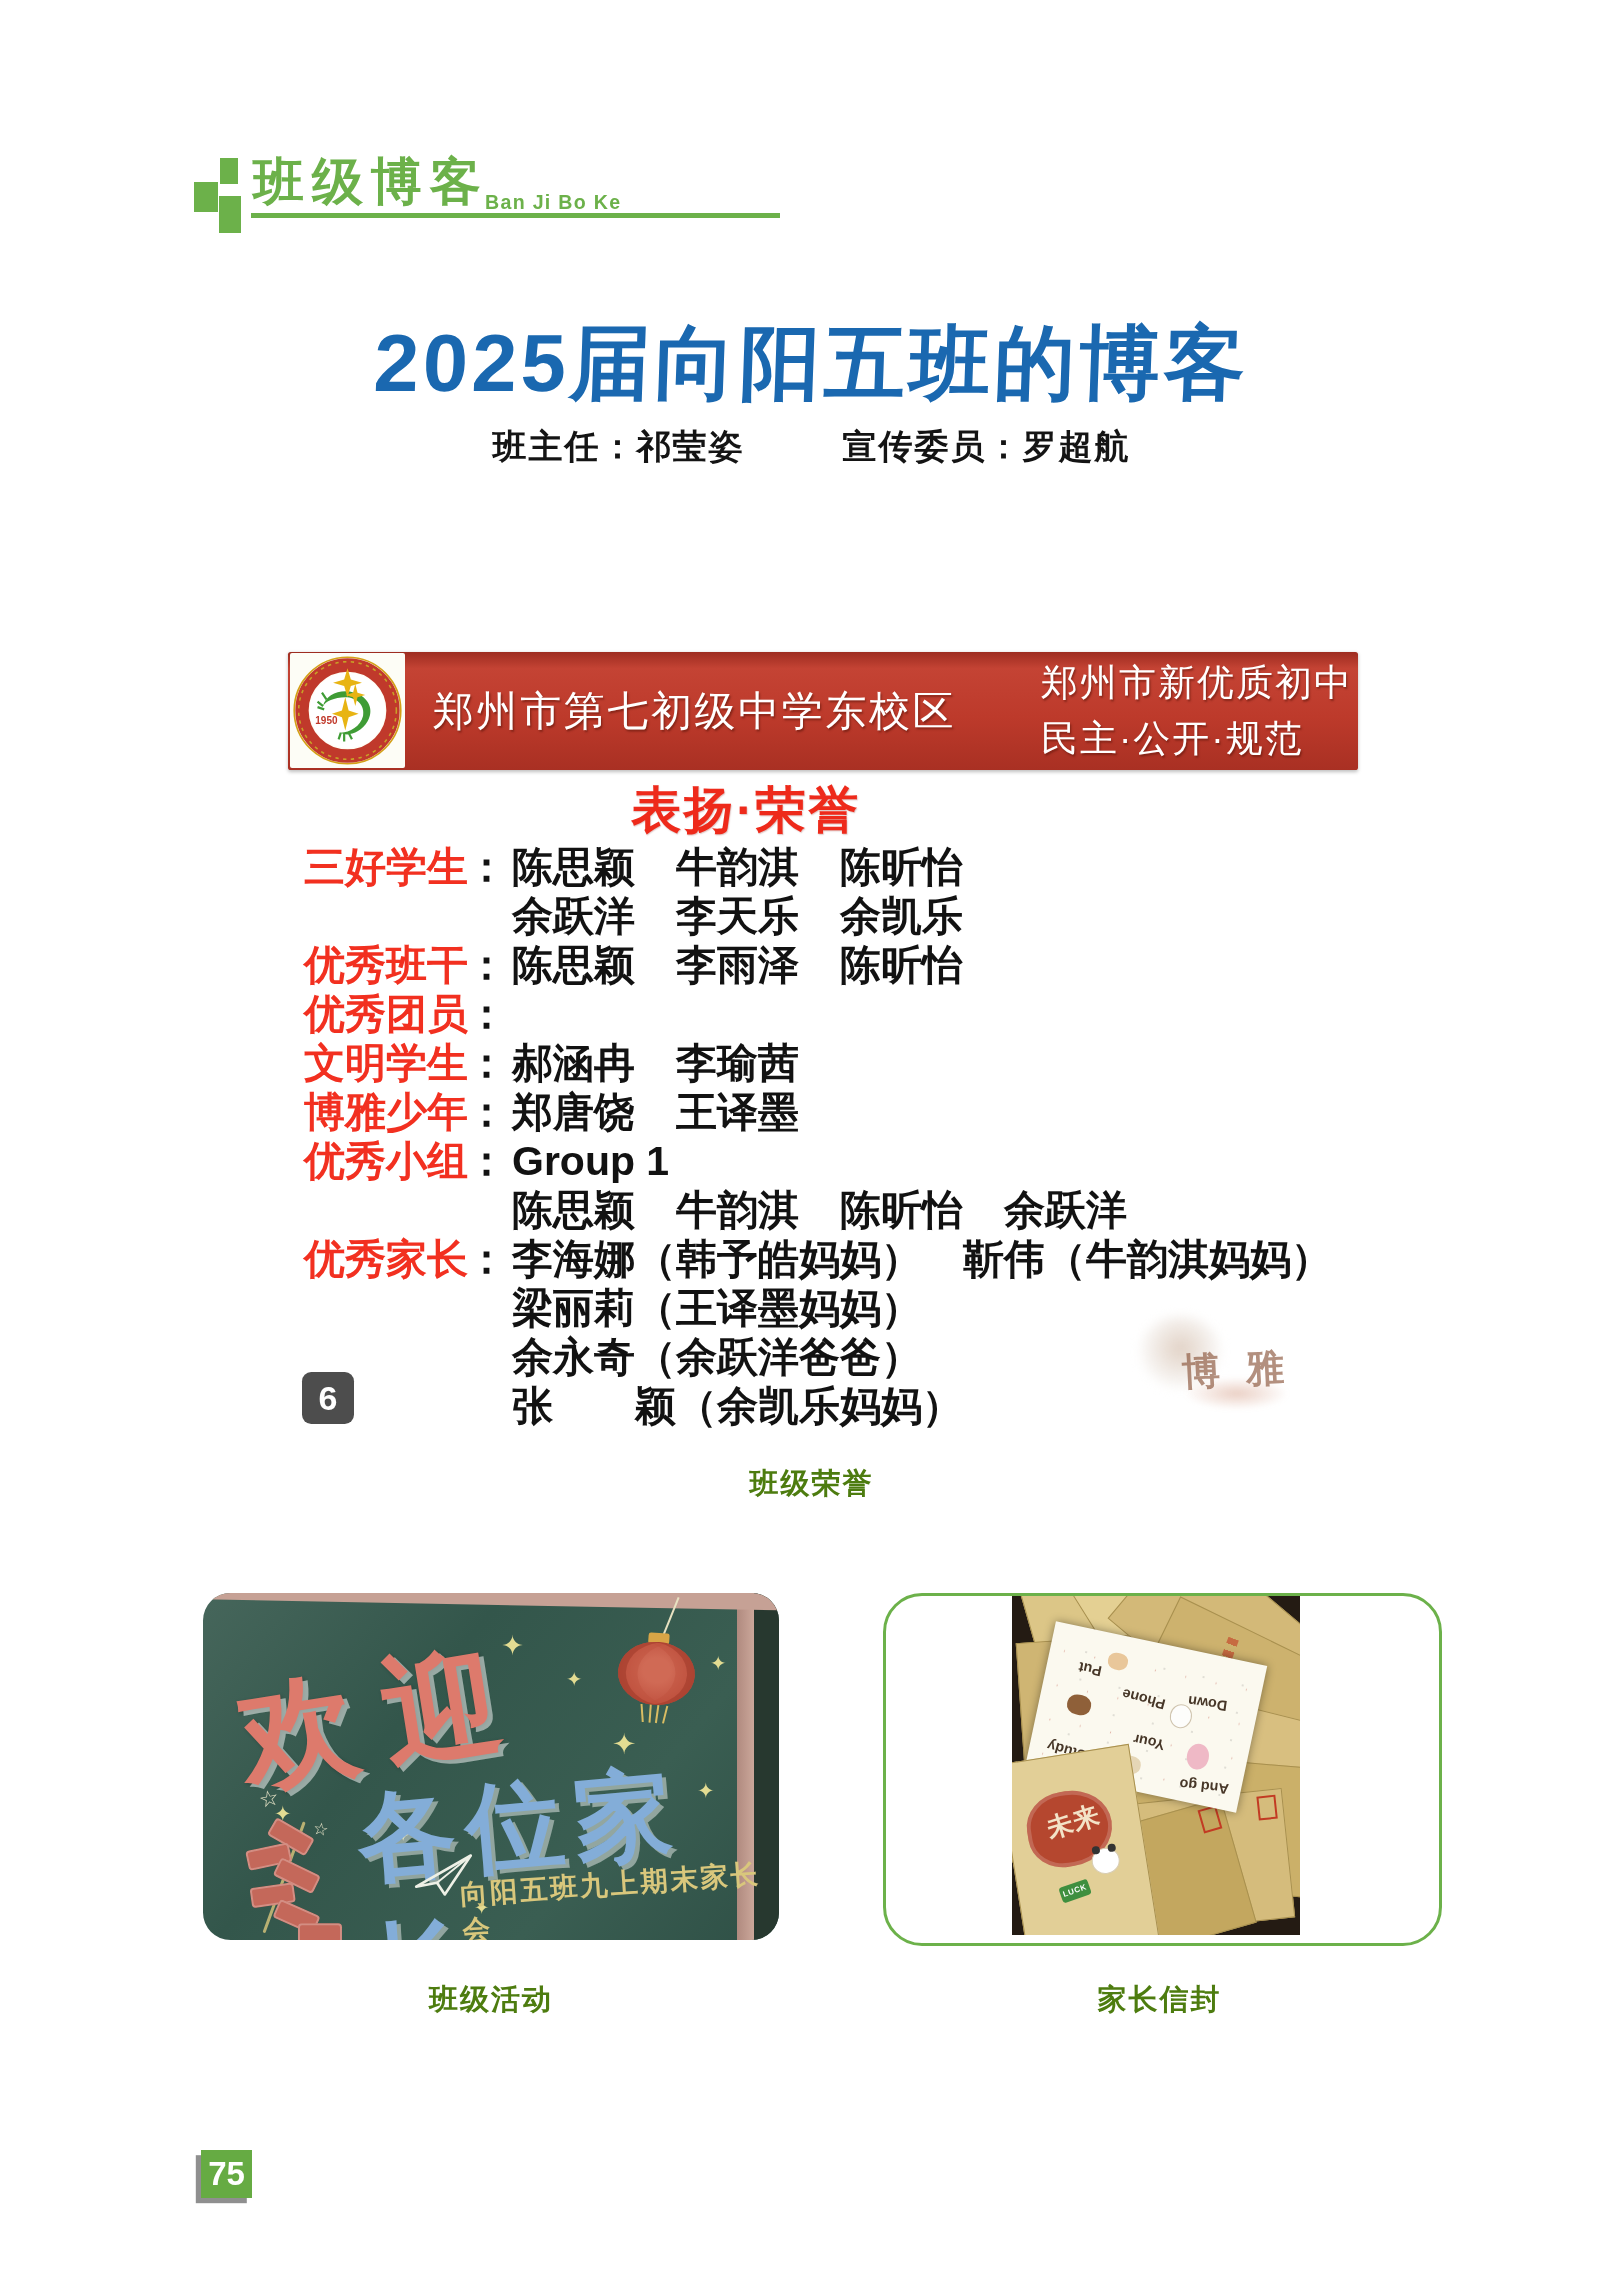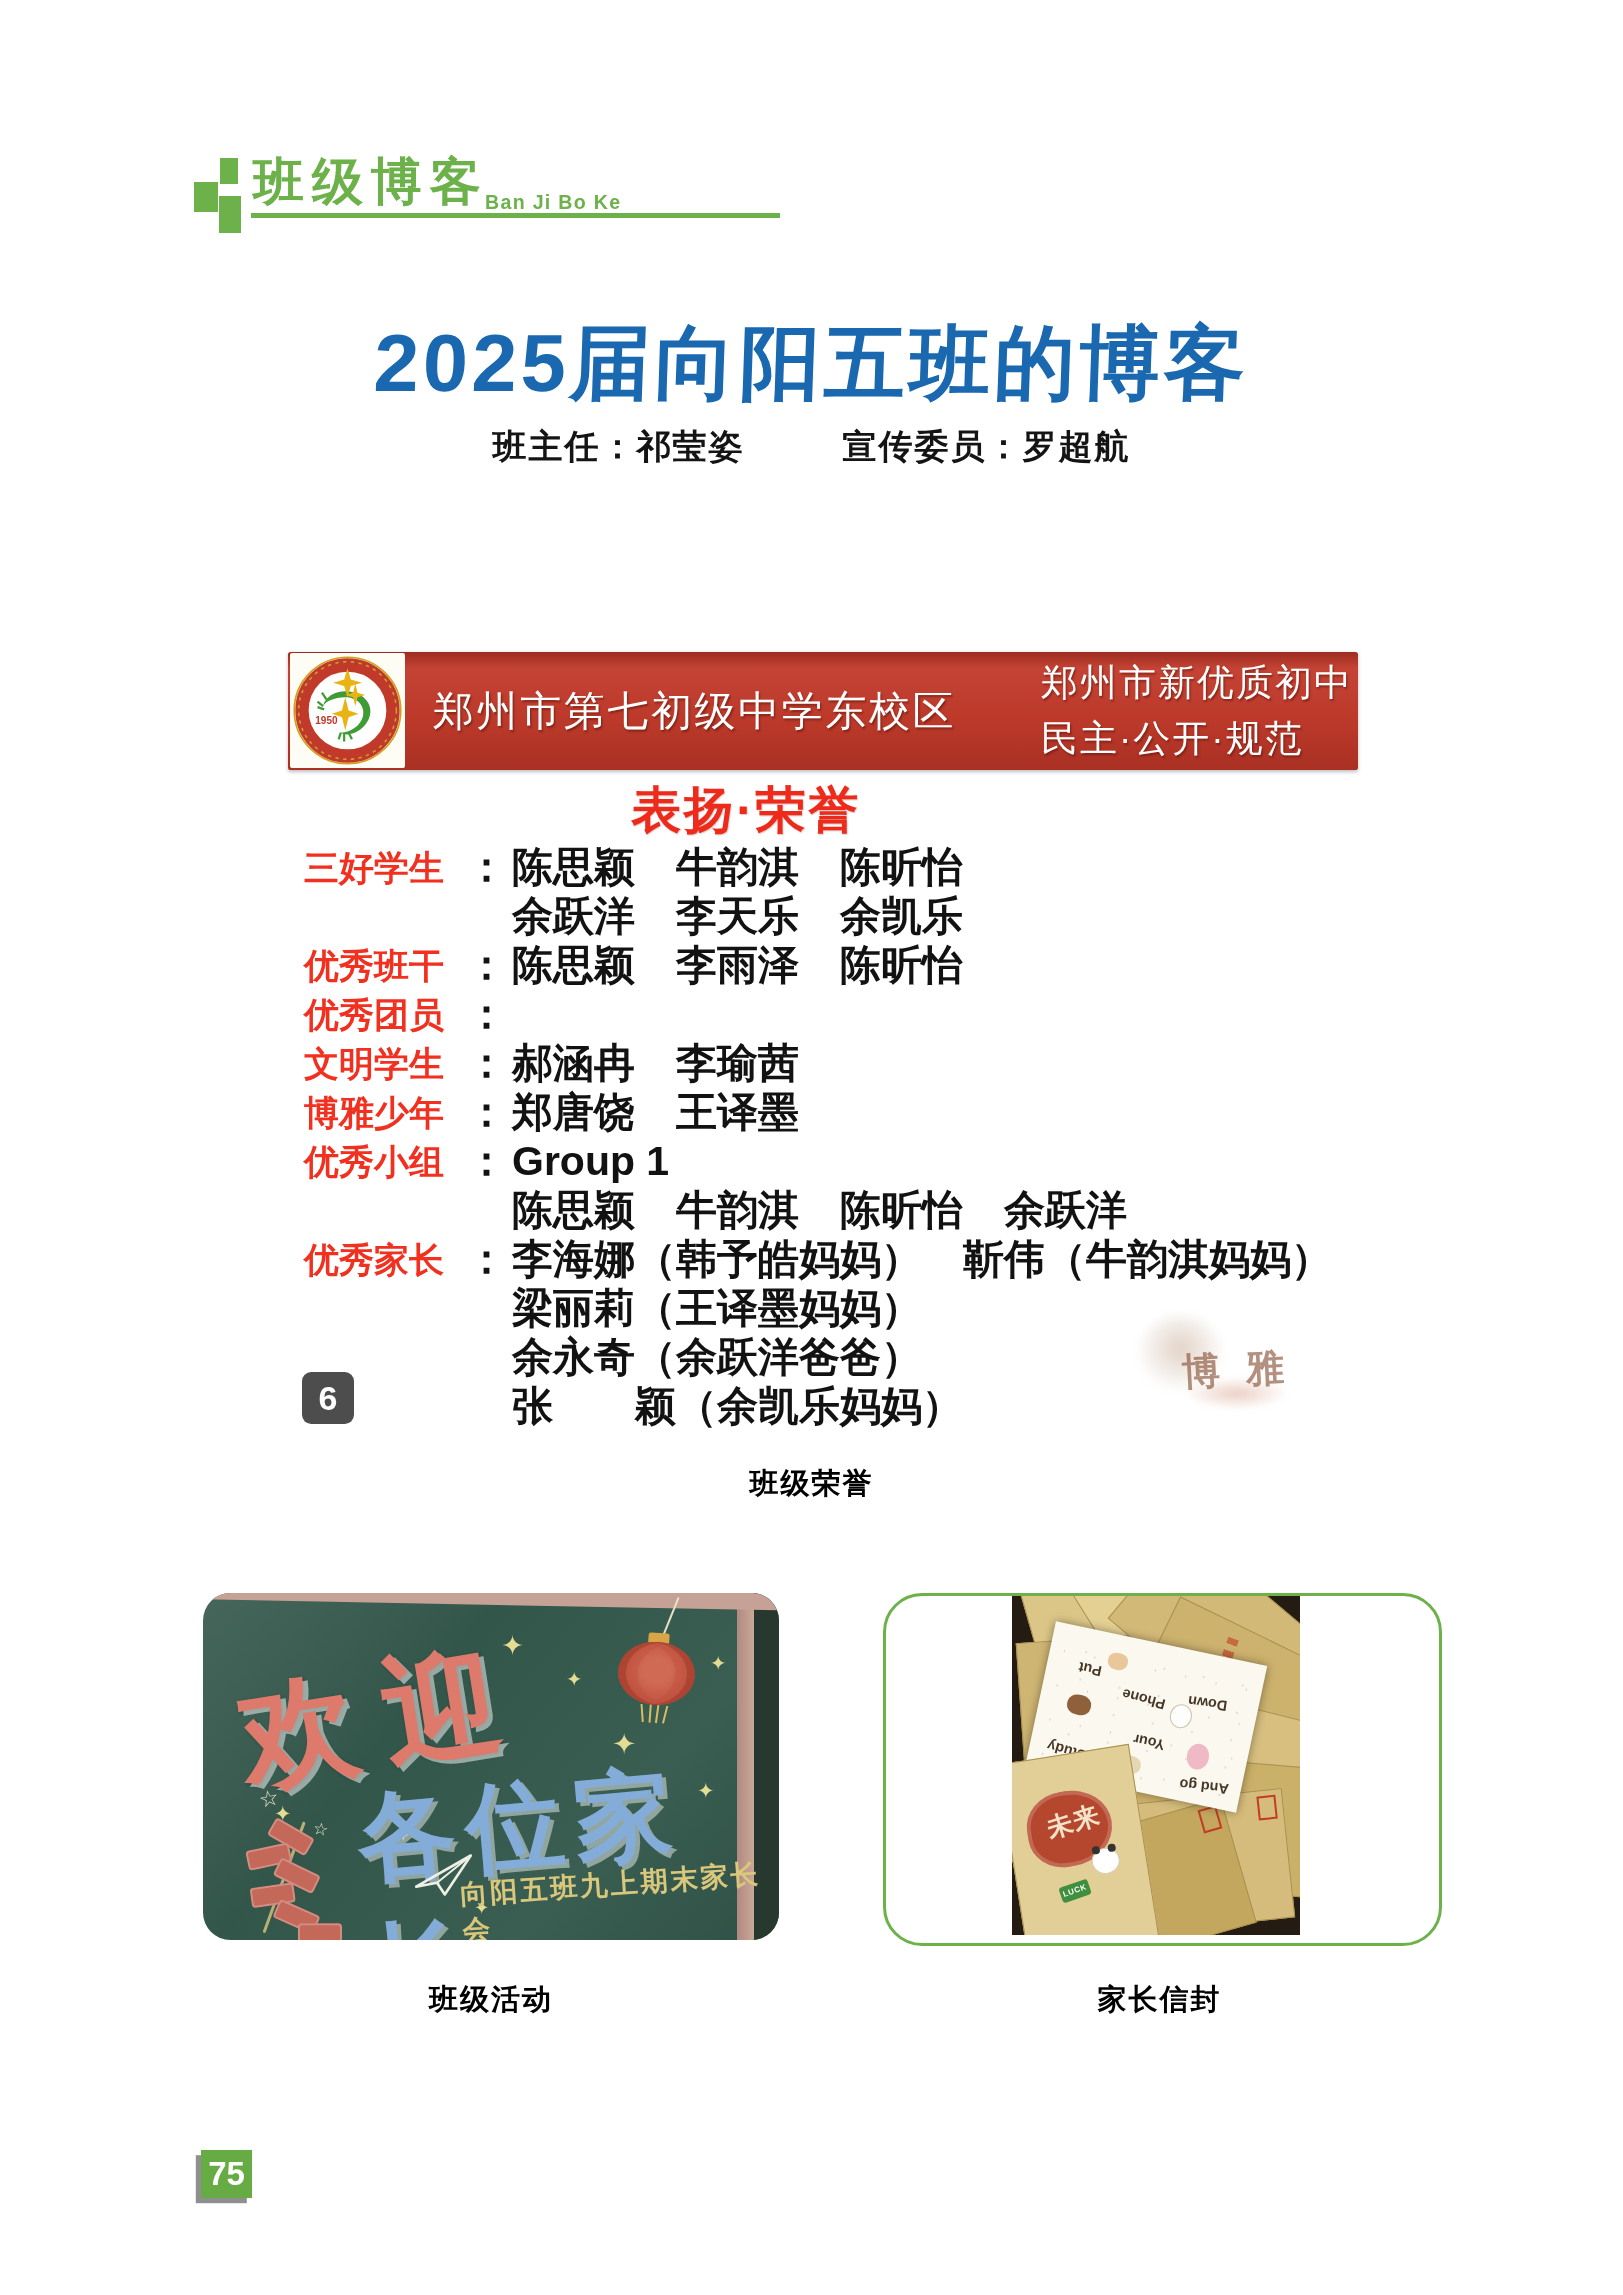--- a/index.html
+++ b/index.html
@@ -38,41 +38,41 @@
   .banner-right{position:absolute;left:725px;top:0;height:118px;display:flex;flex-direction:column;
                 justify-content:center;gap:6.5px;font-size:37px;color:#ffffff;letter-spacing:2px;
                 font-weight:500;text-shadow:1.3px 2px 2px rgba(90,20,10,.55);margin-left:28px;}
 
   
   .honor-heading{position:absolute;left:301px;top:777px;width:890px;text-align:center;
                  font-size:50px;font-weight:700;color:#ee2a1b;letter-spacing:2.6px;
                  text-shadow:0.7px 1.3px 1.3px rgba(120,10,5,.25);}
   .honors-rows{position:absolute;left:304px;top:843px;width:1151px;}
   .hrow{position:relative;height:49px;}
-  .hlabel{position:absolute;left:0;top:0;font-size:35px;font-weight:700;color:#f23020;
+  .hlabel{position:absolute;left:0;top:0;font-size:41px;font-weight:700;color:#f23020;
           letter-spacing:0px;line-height:49px;}
   .hcolon{position:absolute;left:162px;top:0;font-size:41px;font-weight:700;color:#121212;line-height:49px;}
   .hnames{position:absolute;left:208px;top:0;font-size:41px;font-weight:700;color:#121212;
           line-height:49px;white-space:pre;}
 
   .side-badge{position:absolute;left:302px;top:1372px;width:52px;height:52px;background:#4d4d4d;
               border-radius:9.2px;color:#ffffff;font-size:34px;font-weight:700;
               display:flex;align-items:center;justify-content:center;}
 
   .watermark{position:absolute;left:1138px;top:1315px;width:216px;height:124px;}
   .watermark .blob{position:absolute;inset:0;border-radius:50%;
       background:radial-gradient(ellipse at 50% 45%,rgba(206,180,160,.6),rgba(225,214,204,.3) 55%,rgba(255,255,255,0) 75%);
       filter:blur(4.6px);}
   .watermark .smear{position:absolute;left:46px;top:62px;width:105px;height:33px;border-radius:50%;
       background:radial-gradient(ellipse,rgba(197,120,88,.35),rgba(255,255,255,0) 70%);filter:blur(2.6px);}
   .watermark .wm-text{position:absolute;left:33px;top:29px;width:150px;text-align:center;
       font-size:38px;font-weight:700;letter-spacing:26px;color:rgba(132,76,48,.62);
       transform:rotate(-3deg);font-family:"Liberation Serif","DejaVu Serif",serif;}
 
-  .caption{position:absolute;font-size:29px;font-weight:600;color:#000000;letter-spacing:2px;font-family:Liberation Serif, serif;}
+  .caption{position:absolute;font-size:29px;font-weight:600;color:#4d7c0f;letter-spacing:2px;font-family:Liberation Serif, serif;}
   .caption-honor{left:0;top:1464px;width:1623px;text-align:center;}
   .caption-activity{left:203px;top:1980px;width:576px;text-align:center;}
   .caption-envelope{left:883px;top:1980px;width:553px;text-align:center;}
 
   
   .photo-activity{position:absolute;left:203px;top:1593px;width:576px;height:347px;
       border-radius:27.5px;overflow:hidden;
       background:linear-gradient(130deg,#46665b 0%,#33564b 35%,#3a5e52 70%,#2f5046 100%);}
   .cb-frame-top{position:absolute;left:-6.5px;top:-5.2px;width:105%;height:17px;background:#c6a195;
       transform:rotate(1.1deg);}

